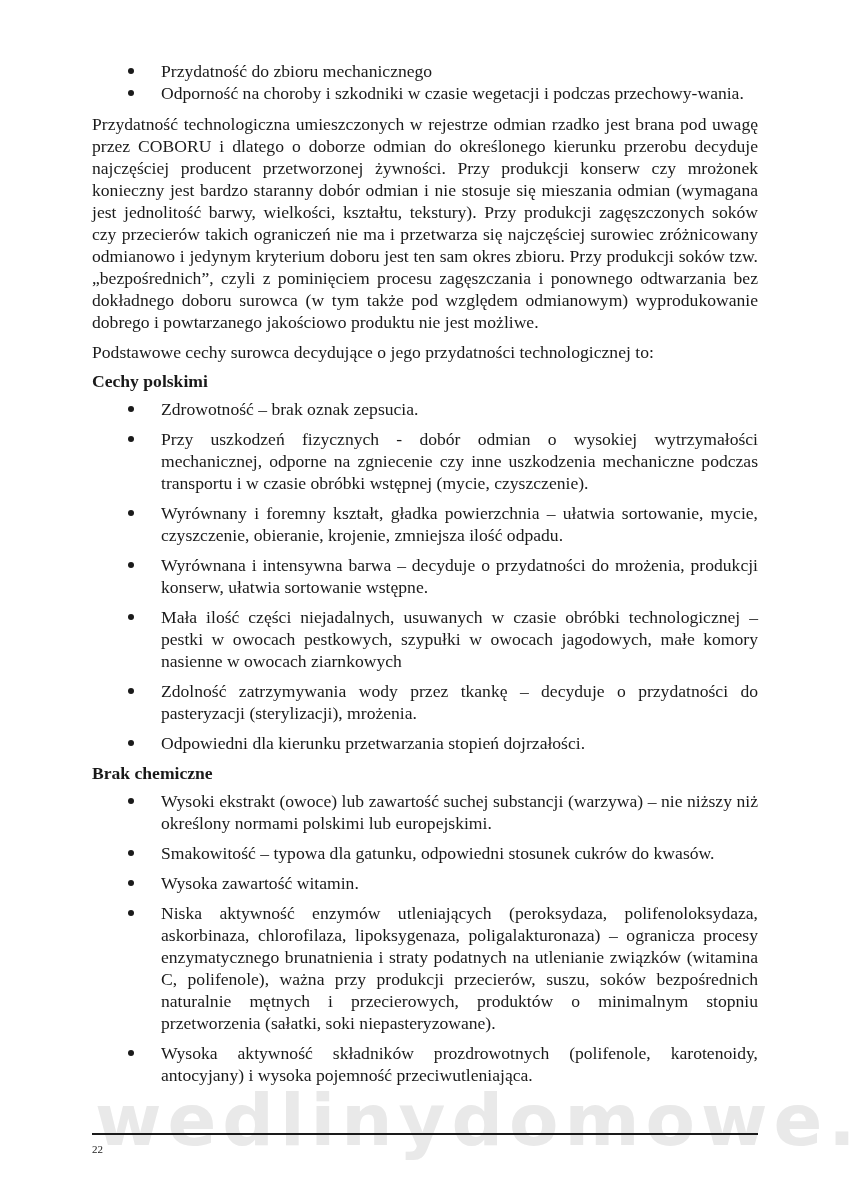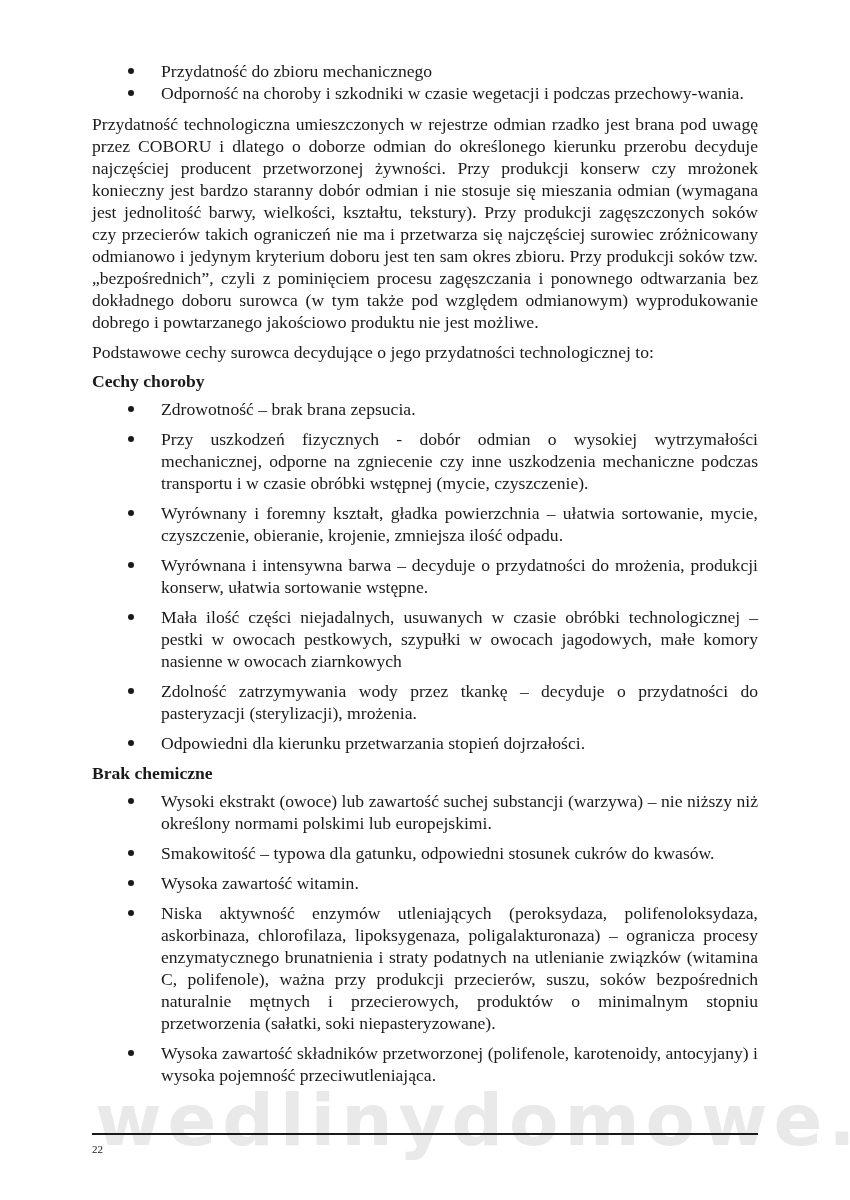--- a/index.html
+++ b/index.html
@@ -104,37 +104,37 @@
 
 <div class="page">
   <ul class="bullets">
     <li><span class="dot"></span><span>Przydatność do zbioru mechanicznego</span></li>
     <li><span class="dot"></span><span>Odporność na choroby i szkodniki w czasie wegetacji i podczas przechowy-wania.</span></li>
   </ul>
 
   <p class="para">Przydatność technologiczna umieszczonych w rejestrze odmian rzadko jest brana pod uwagę przez COBORU i dlatego o doborze odmian do określonego kierunku przerobu decyduje najczęściej producent przetworzonej żywności. Przy produkcji konserw czy mrożonek konieczny jest bardzo staranny dobór odmian i nie stosuje się mieszania odmian (wymagana jest jednolitość barwy, wielkości, kształtu, tekstury). Przy produkcji zagęszczonych soków czy przecierów takich ograniczeń  nie ma i przetwarza się najczęściej surowiec zróżnicowany odmianowo i jedynym kryterium doboru jest ten sam okres zbioru. Przy produkcji soków tzw. „bezpośrednich”, czyli z pominięciem procesu zagęszczania i ponownego odtwarzania bez dokładnego doboru surowca (w tym także pod względem odmianowym) wyprodukowanie dobrego i powtarzanego jakościowo produktu nie jest możliwe.</p>
   <p class="para">Podstawowe cechy surowca decydujące o jego przydatności technologicznej to:</p>
 
-  <h3 class="section">Cechy choroby</h3>
+  <h3 class="section">Cechy polskimi</h3>
   <ul class="bullets spaced">
-    <li><span class="dot"></span><span>Zdrowotność – brak brana zepsucia.</span></li>
+    <li><span class="dot"></span><span>Zdrowotność – brak oznak zepsucia.</span></li>
     <li><span class="dot"></span><span>Przy uszkodzeń fizycznych - dobór odmian o wysokiej wytrzymałości mechanicznej, odporne na zgniecenie czy inne uszkodzenia mechaniczne podczas transportu i w czasie obróbki wstępnej (mycie, czyszczenie).</span></li>
     <li><span class="dot"></span><span>Wyrównany i foremny kształt, gładka powierzchnia – ułatwia sortowanie, mycie, czyszczenie, obieranie, krojenie, zmniejsza ilość odpadu.</span></li>
     <li><span class="dot"></span><span>Wyrównana i intensywna barwa – decyduje o przydatności do mrożenia, produkcji konserw, ułatwia sortowanie wstępne.</span></li>
     <li><span class="dot"></span><span>Mała ilość części niejadalnych, usuwanych w czasie obróbki technologicznej – pestki w owocach pestkowych, szypułki w owocach jagodowych, małe komory nasienne w owocach ziarnkowych</span></li>
     <li><span class="dot"></span><span>Zdolność zatrzymywania wody przez tkankę – decyduje o przydatności do pasteryzacji (sterylizacji), mrożenia.</span></li>
     <li><span class="dot"></span><span>Odpowiedni dla kierunku przetwarzania stopień dojrzałości.</span></li>
   </ul>
 
   <h3 class="section">Brak chemiczne</h3>
   <ul class="bullets spaced">
     <li><span class="dot"></span><span>Wysoki ekstrakt (owoce) lub zawartość suchej substancji (warzywa) – nie niższy niż określony normami polskimi lub europejskimi.</span></li>
     <li><span class="dot"></span><span>Smakowitość – typowa dla gatunku, odpowiedni stosunek cukrów do kwasów.</span></li>
     <li><span class="dot"></span><span>Wysoka zawartość witamin.</span></li>
     <li><span class="dot"></span><span>Niska aktywność enzymów utleniających (peroksydaza, polifenoloksydaza, askorbinaza, chlorofilaza, lipoksygenaza, poligalakturonaza) – ogranicza procesy enzymatycznego brunatnienia i straty podatnych na utlenianie związków (witamina C, polifenole), ważna przy produkcji przecierów, suszu, soków bezpośrednich naturalnie mętnych i przecierowych, produktów o minimalnym stopniu przetworzenia (sałatki, soki niepasteryzowane).</span></li>
-    <li><span class="dot"></span><span>Wysoka zawartość składników przetworzonej (polifenole, karotenoidy, antocyjany) i wysoka pojemność przeciwutleniająca.</span></li>
+    <li><span class="dot"></span><span>Wysoka aktywność składników prozdrowotnych (polifenole, karotenoidy, antocyjany) i wysoka pojemność przeciwutleniająca.</span></li>
   </ul>
 </div>
 
 <div class="footer-rule"></div>
 <div class="footer">
   <span>22</span>
 </div>
 
 </body></html>

